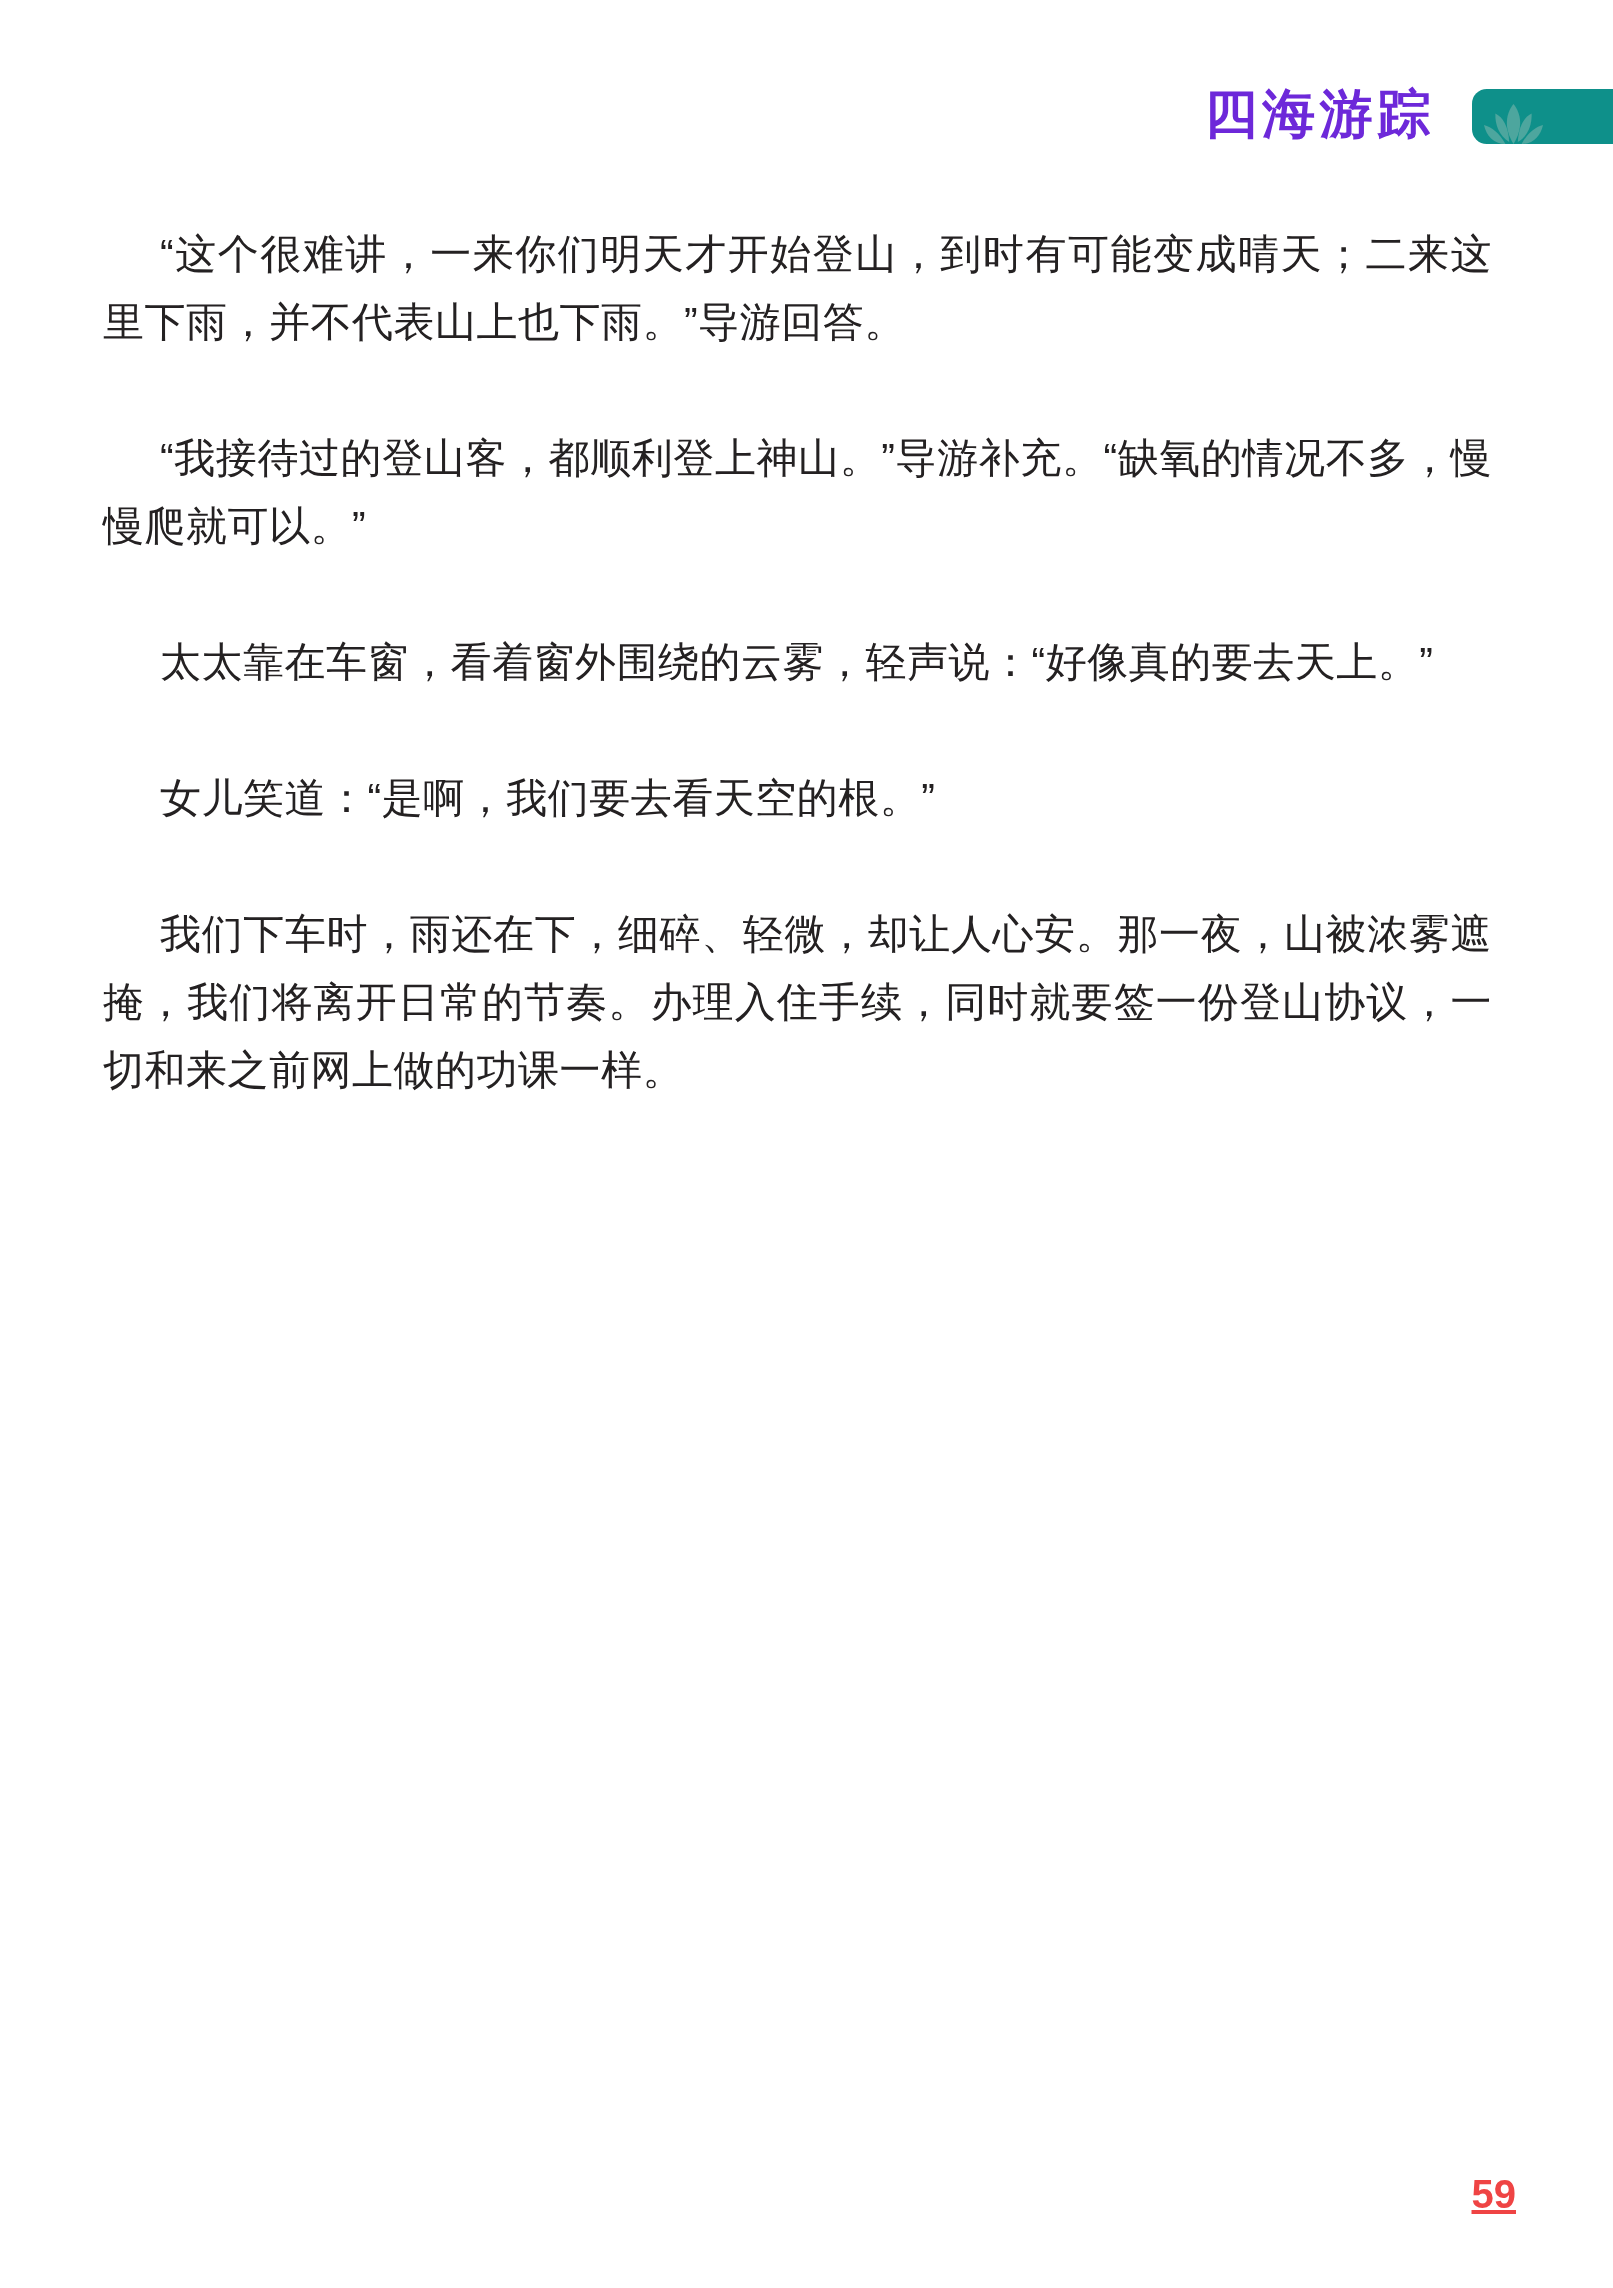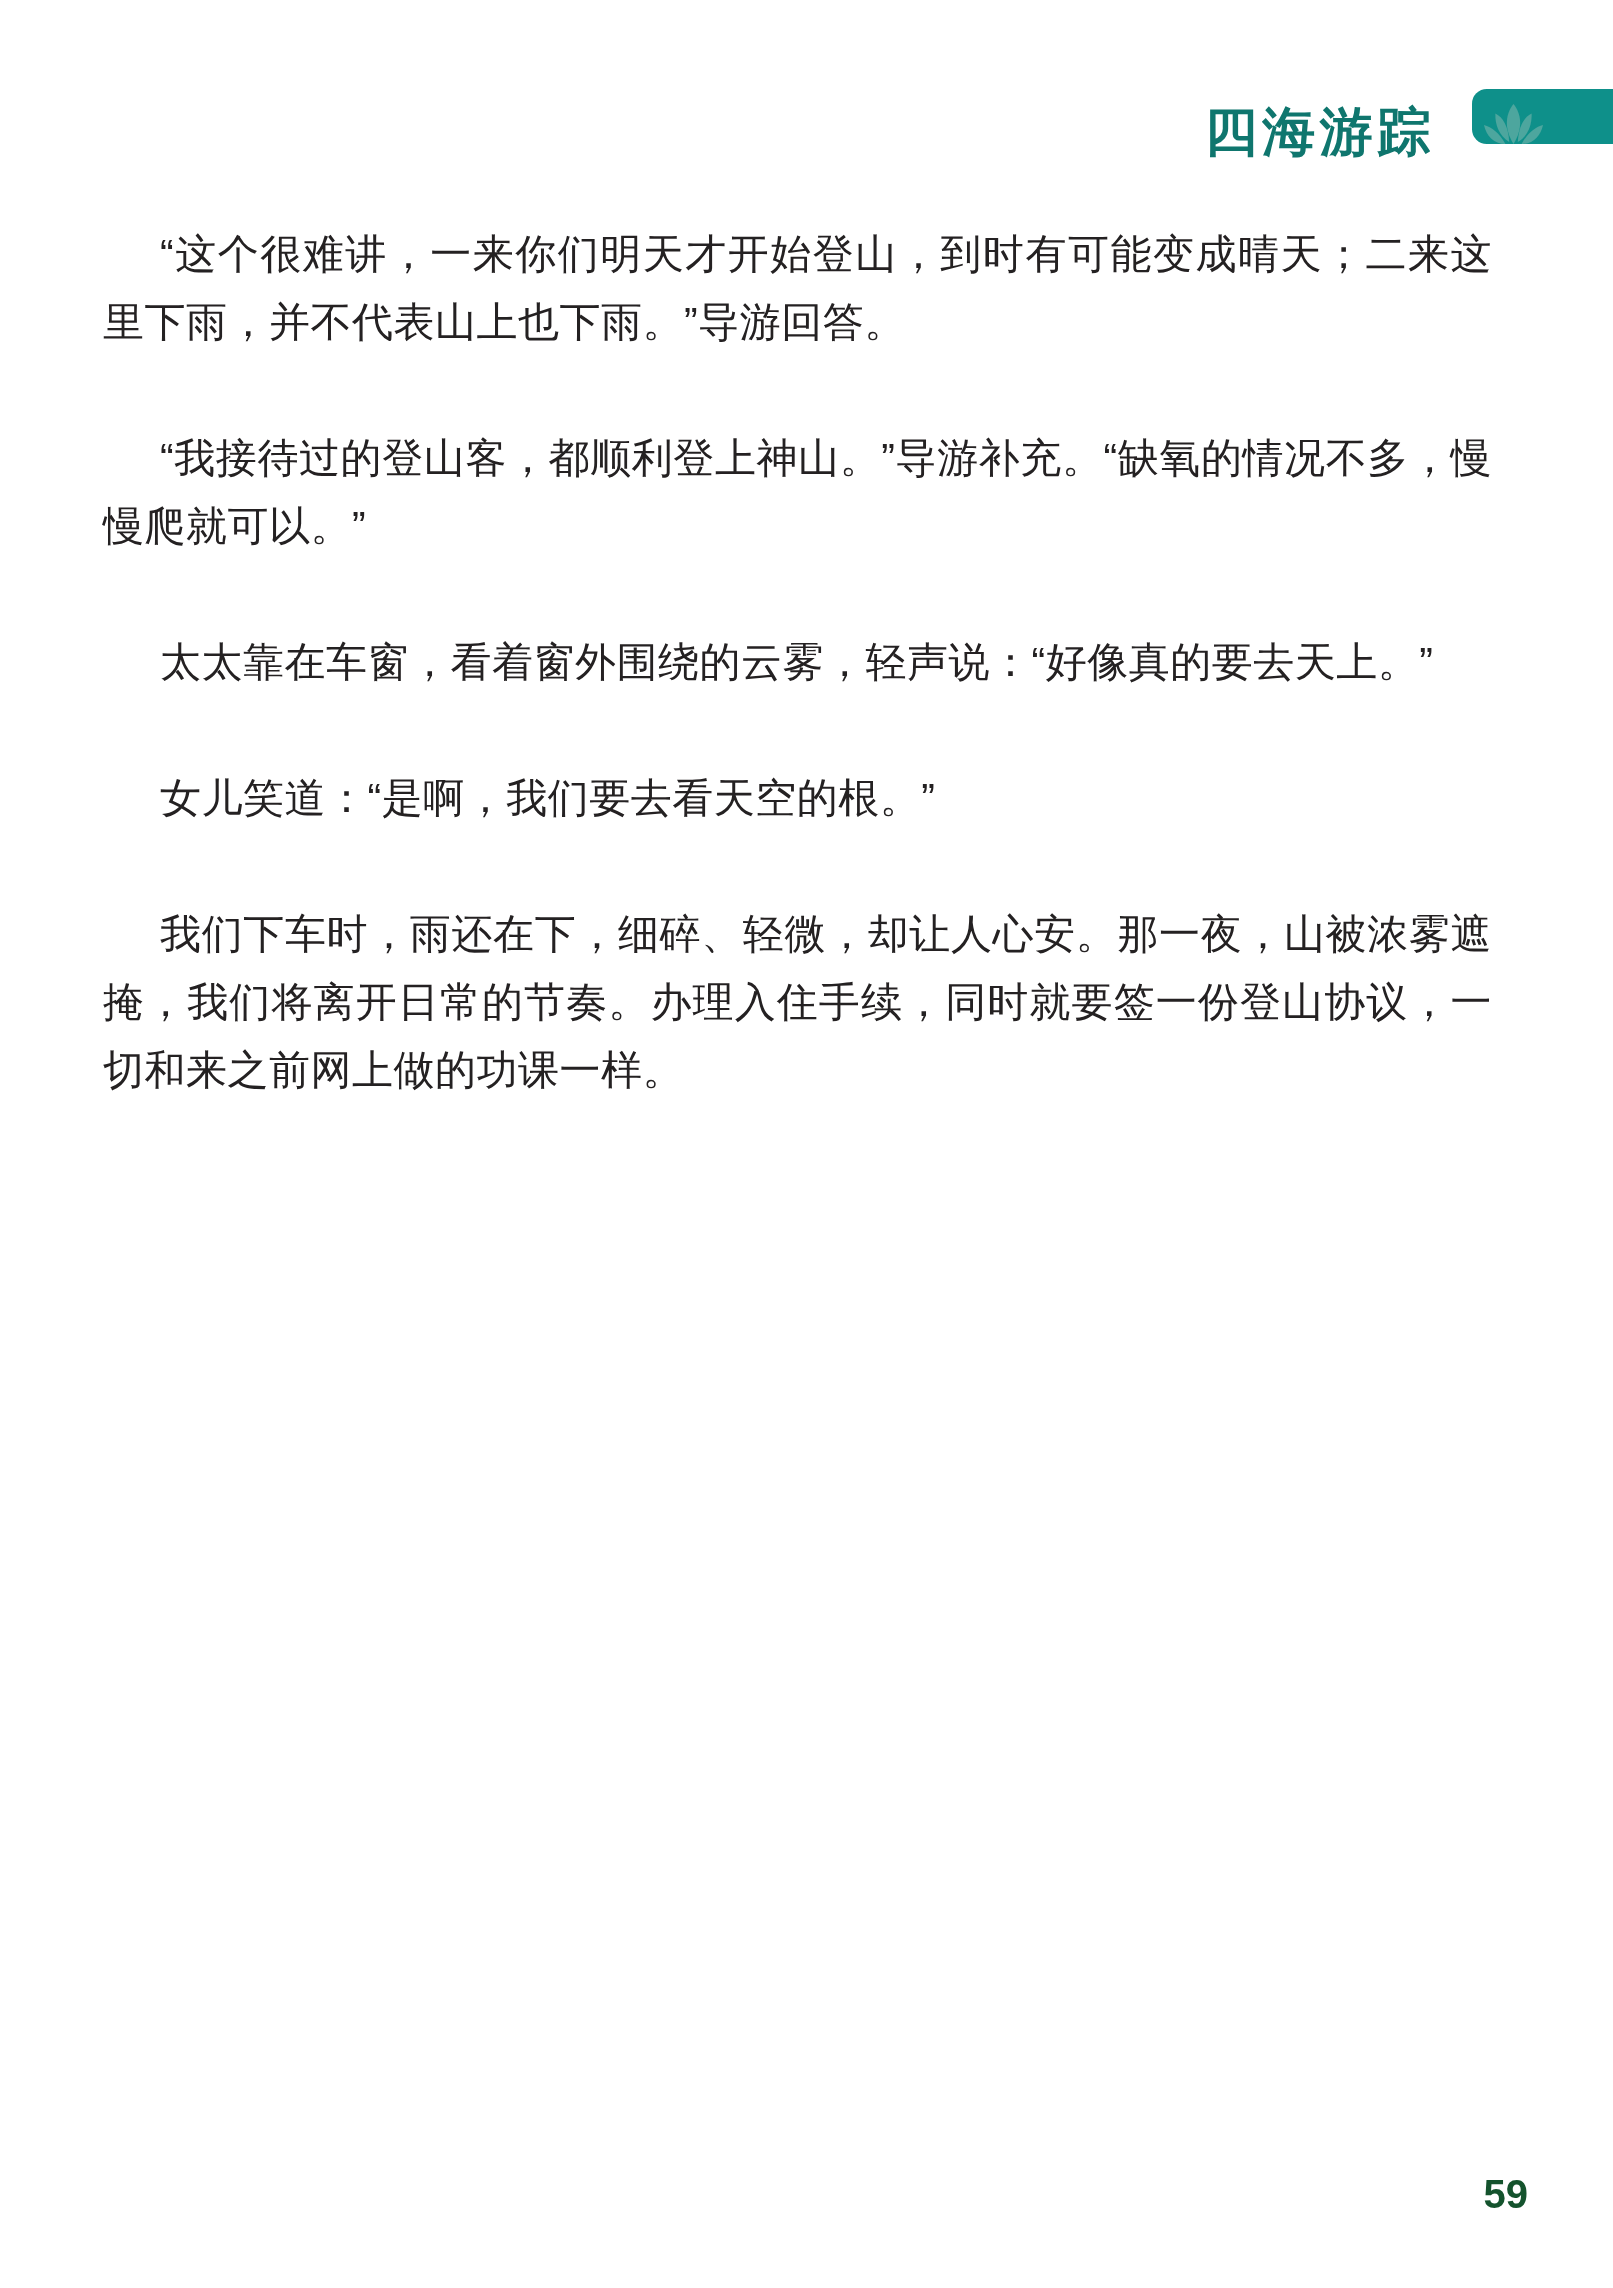--- a/index.html
+++ b/index.html
@@ -12,26 +12,26 @@
     font-family:"Liberation Sans","DejaVu Sans",sans-serif;
   }
   
   .header{
     position:absolute;
     top:85px; left:0; right:0;
     height:61px;
   }
   .header-title{
     position:absolute;
-    right:178px; top:18px;
+    right:178px; top:0;
     font-size:53px;
     line-height:57px;
     font-weight:900;
     letter-spacing:4.6px;
-    color:#0f766e;
+    color:#6d28d9;
     white-space:nowrap;
   }
   .header-badge{
     position:absolute;
     top:3.7px; right:-48px;
     width:189px; height:55px;
     background:#0e908a;
     border-radius:14.8px;
   }
   .lotus{
@@ -51,24 +51,25 @@
     line-height:68px;
     color:#242122;
     text-align:justify;
     text-indent:57px;
     letter-spacing:0.5px;
   }
   .content p:first-child{margin-top:0;}
   
   .page-number{
     position:absolute;
-    top:2172px; right:85px;
+    top:2172px; right:97px;
     font-size:40px;
     font-weight:700;
-    color:#14532d;
+    color:#ef4444;
+    text-decoration:underline;
   }
 </style>
 </head>
 <body>
 
 <div class="page">
 
   <div class="header">
     <div class="header-title">四海游踪</div>
     <div class="header-badge">

